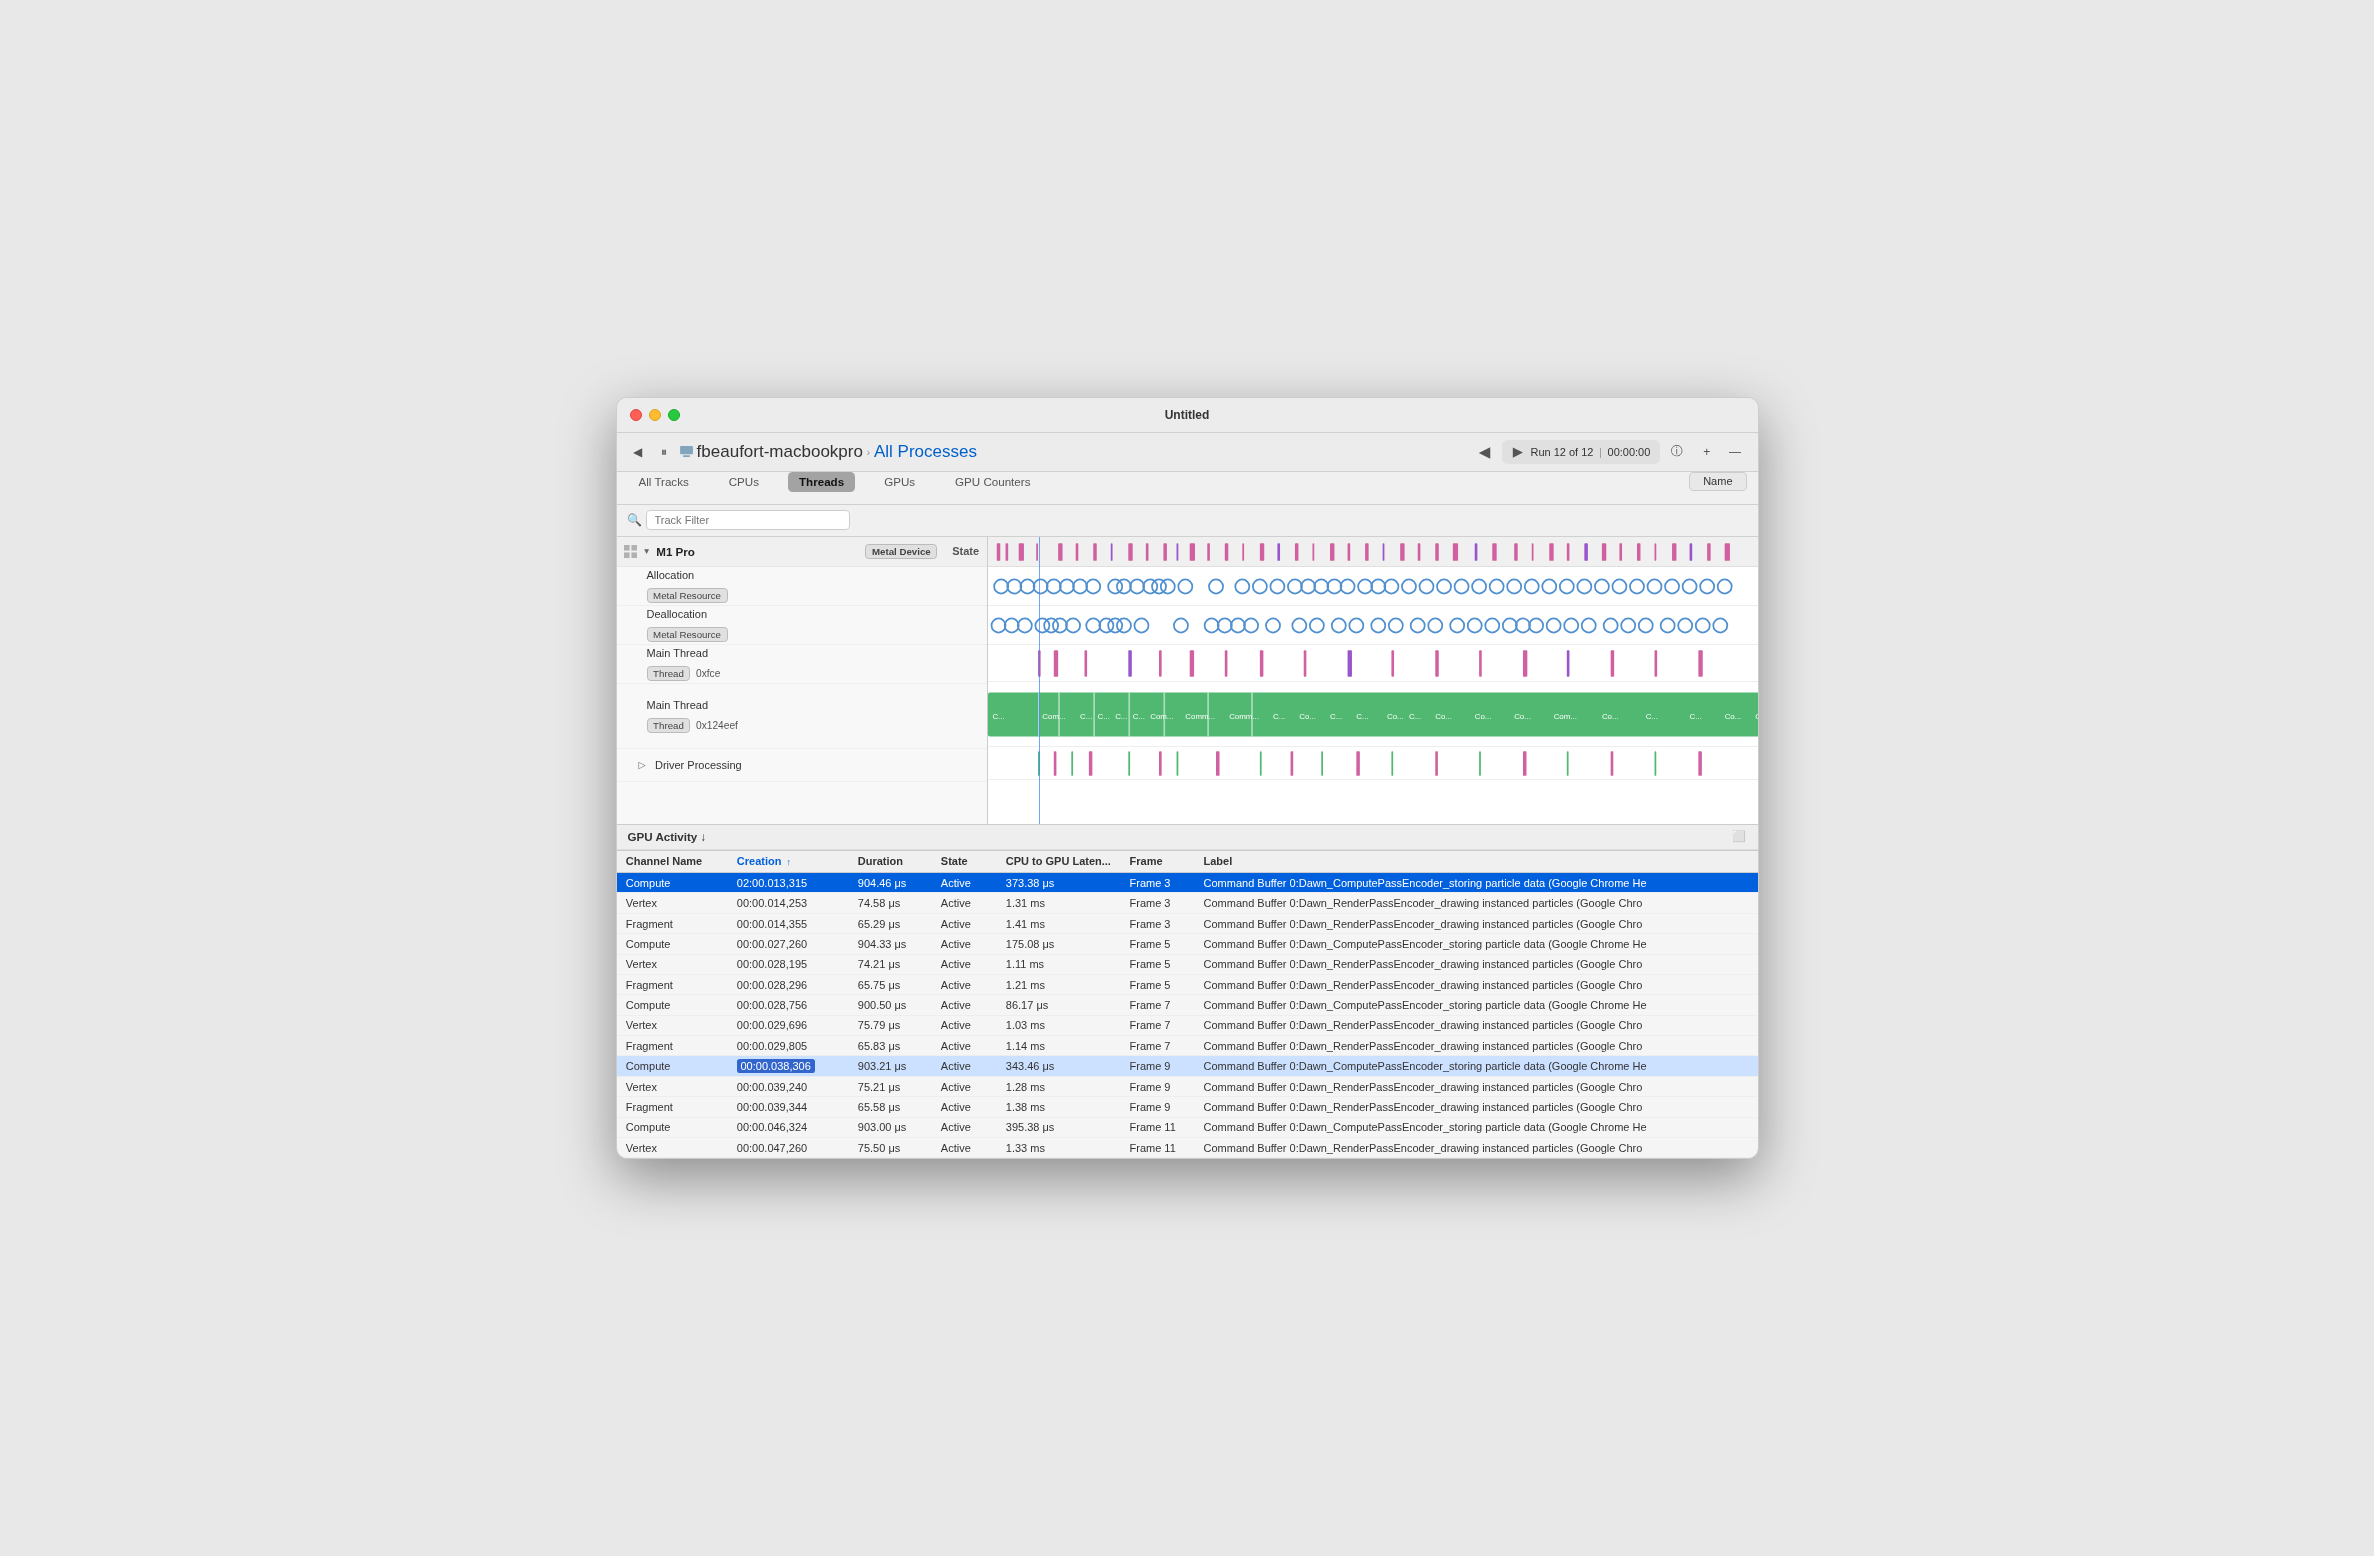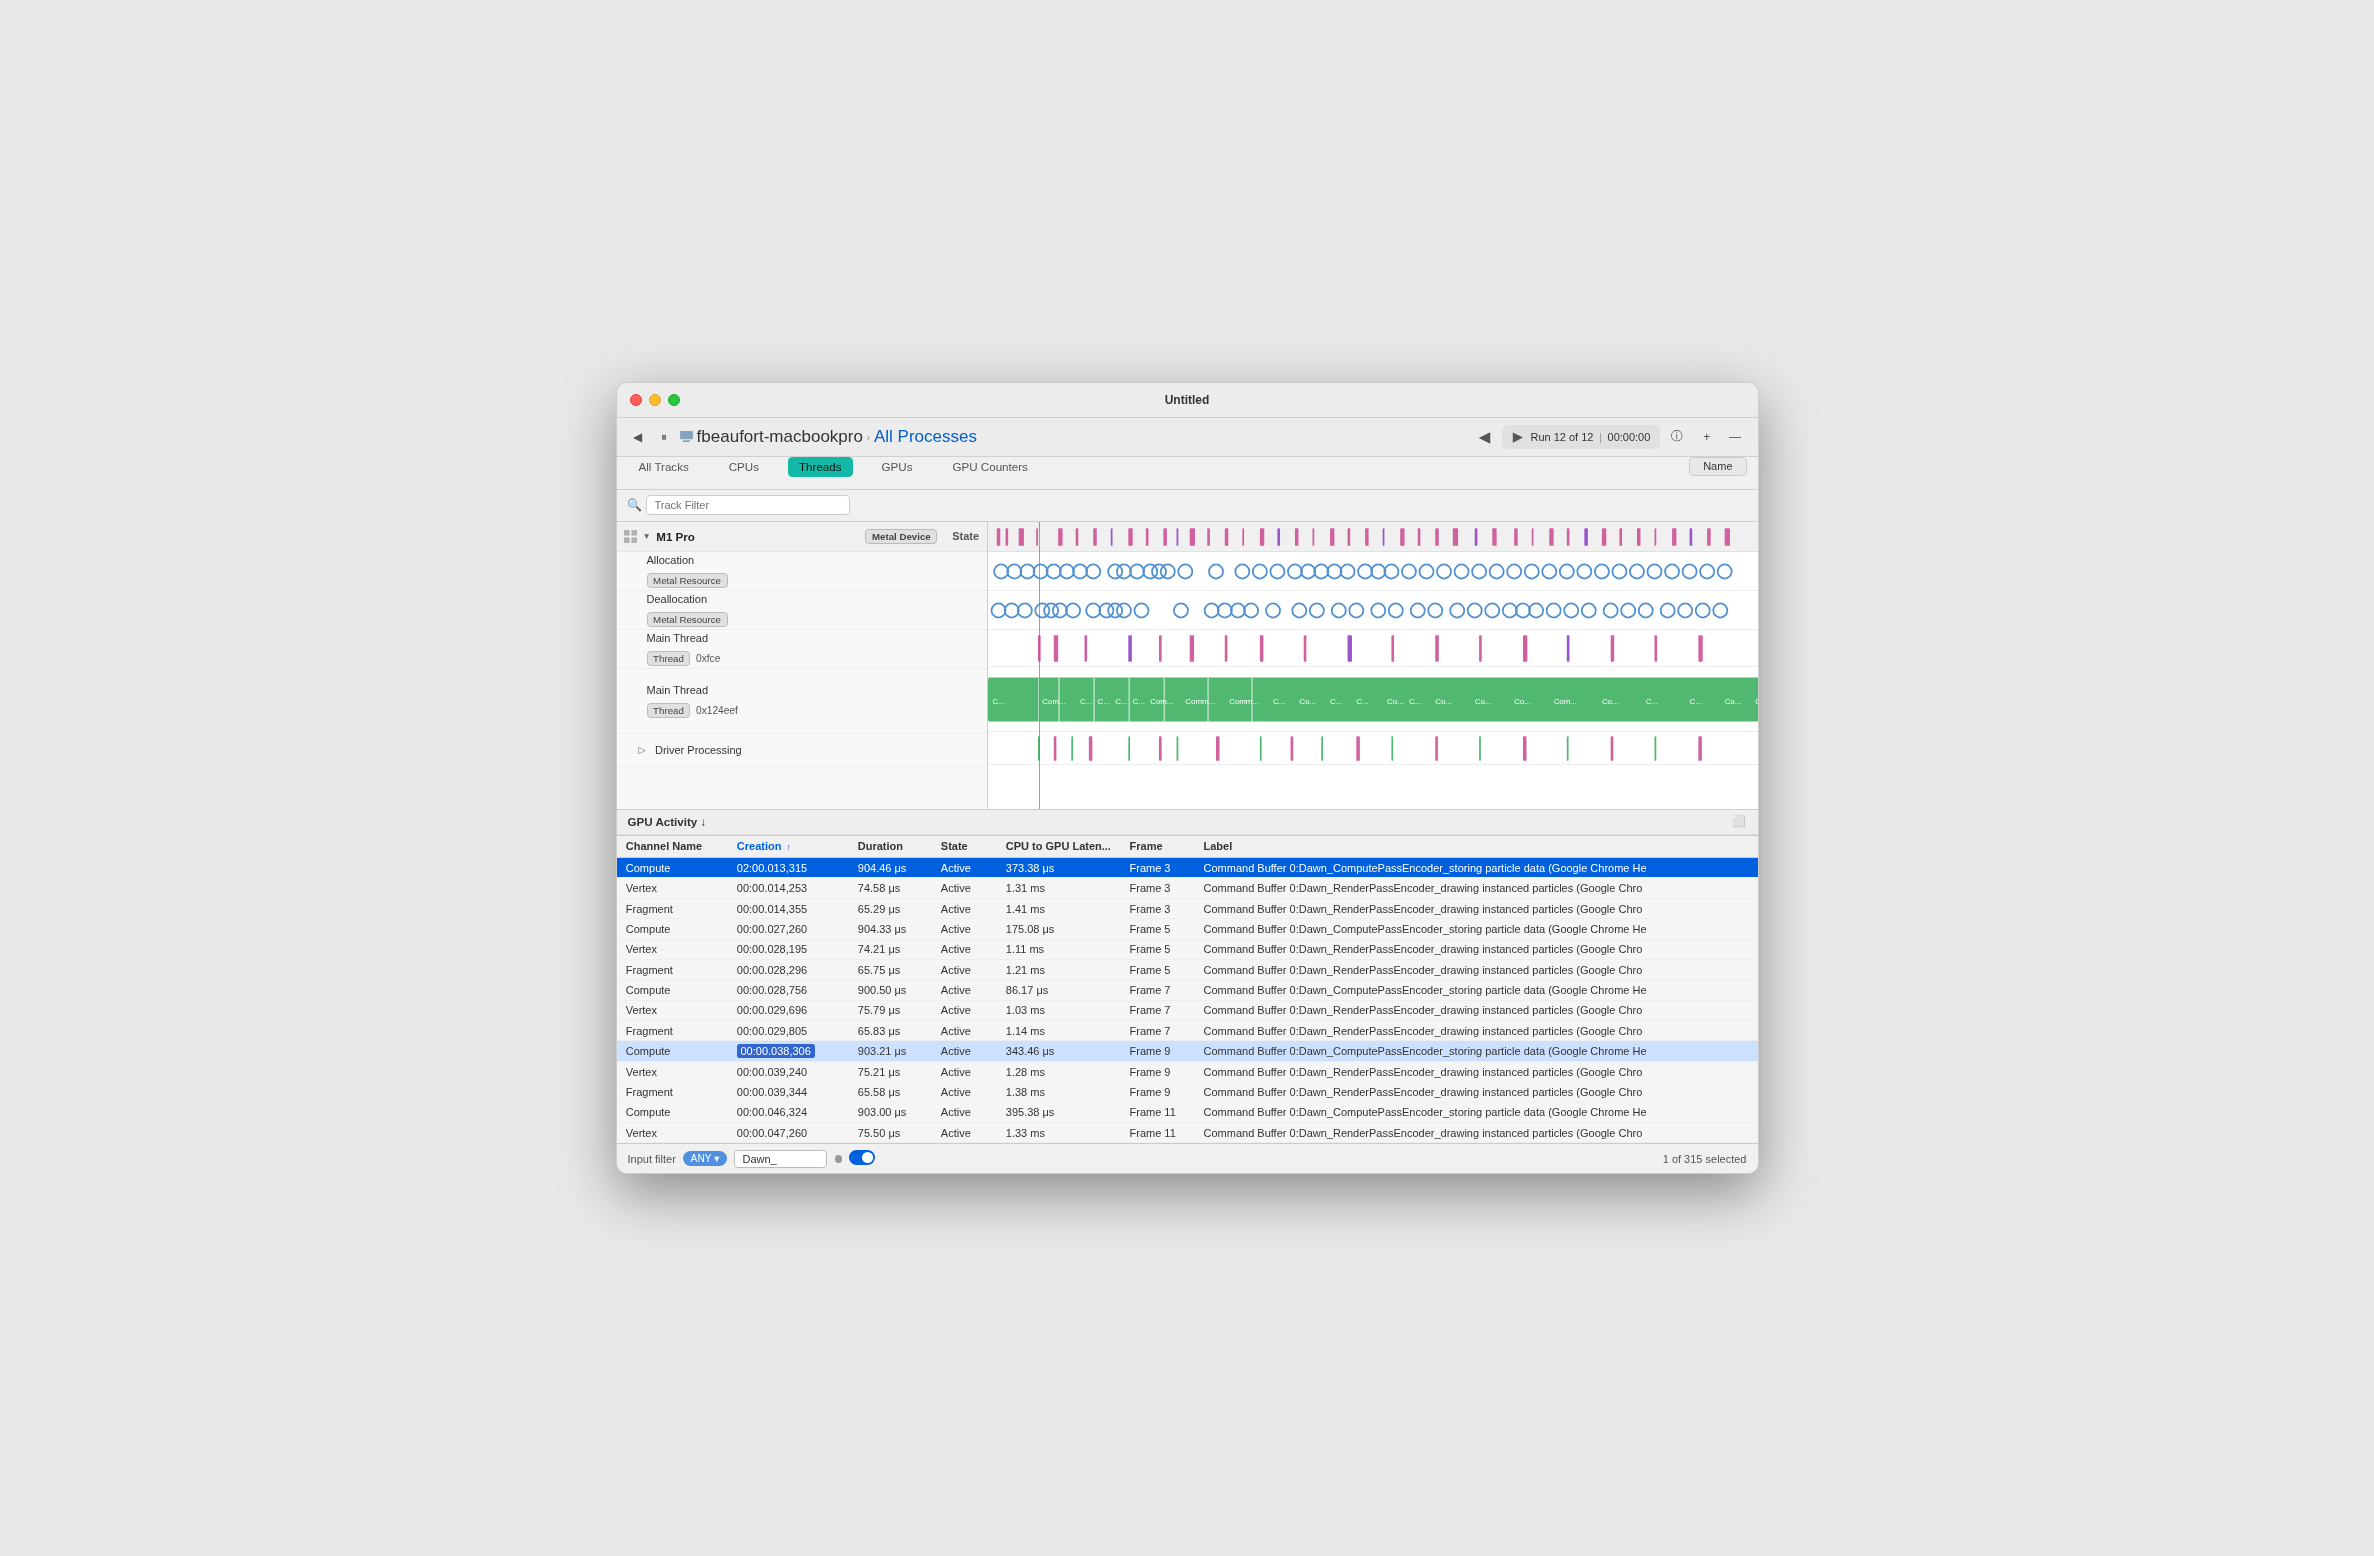--- a/index.html
+++ b/index.html
@@ -116,21 +116,21 @@
     .tab-btn {
       background: none;
       border: none;
       cursor: pointer;
       font-size: 11.6px;
       color: #555;
       padding: 3.7px 11px;
       border-radius: 4.6px;
       font-family: inherit;
     }
-    .tab-btn.active { background: #14b8a6; color: #111; font-weight: 400; }
+    .tab-btn.active { background: #a3a3a3; color: #111; font-weight: 700; }
     .search-bar {
       background: #f0f0f0;
       height: 32px;
       display: flex;
       align-items: center;
       padding: 0 11px;
       border-bottom: 0.9px solid #d0d0d0;
     }
     .search-input {
       background: #fff;
@@ -803,30 +803,14 @@
     <td>75.50 μs</td>
     <td>Active</td>
     <td>1.33 ms</td>
     <td>Frame 11</td>
     <td style="max-width:417px;overflow:hidden;text-overflow:ellipsis;">Command Buffer 0:Dawn_RenderPassEncoder_drawing instanced particles   (Google Chro</td>
   </tr>
         </tbody>
     </table>
   </div>
 
-  <div class="status-bar">
-    <span>Input filter</span>
-    <div class="filter-chip">
-      <span>ANY</span>
-      <span> ▾</span>
-    </div>
-    <input class="filter-input" type="text" value="Dawn_" style="">
-    <span style="width:7.4px;height:7.4px;background:#999;border-radius:50%;display:inline-block;"></span>
-    <span style="cursor:pointer;">
-      <svg width="26" height="15" viewBox="0 0 28 16">
-        <rect x="0" y="0" width="28" height="16" rx="8" fill="#0060dd"></rect>
-        <circle cx="20" cy="8" r="6" fill="white"></circle>
-      </svg>
-    </span>
-    <span class="status-right">1 of 315 selected</span>
-  </div>
 </div>
 
 
 </body></html>

